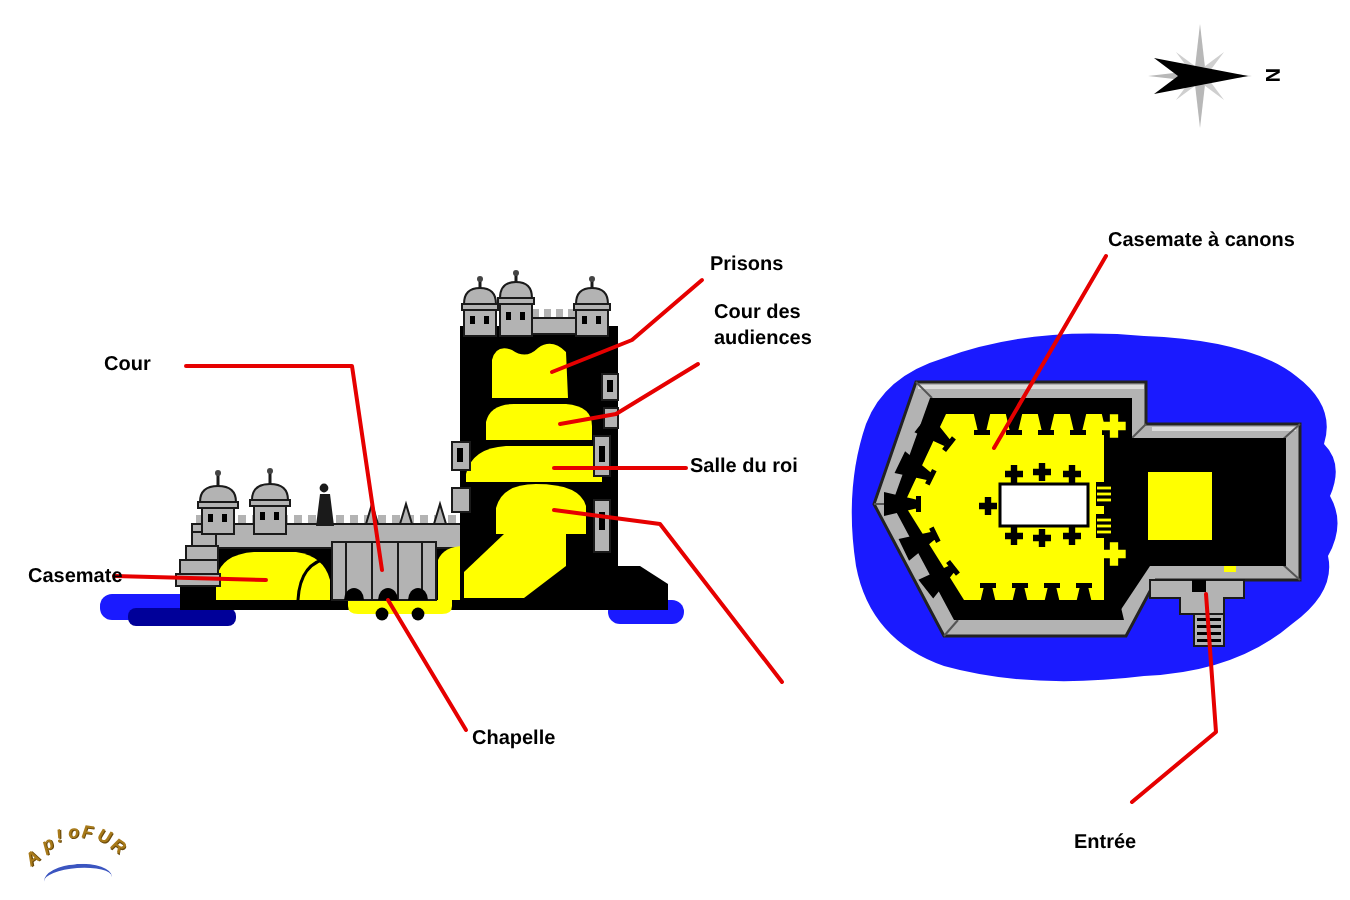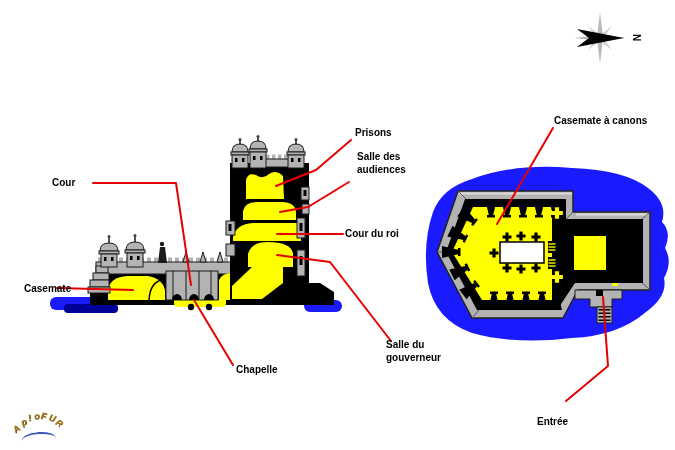--- a/index.html
+++ b/index.html
@@ -267,28 +267,26 @@
     <polyline points="351,140 316,170 276,186"></polyline>
     <polyline points="349,182 308,207 280,212"></polyline>
     <polyline points="343,234 277,234"></polyline>
     <polyline points="277,255 330,262 391,341"></polyline>
     <polyline points="553,128 497,224"></polyline>
     <polyline points="566,401 608,366 603,297"></polyline>
   </g>
 </svg>
 
 <div class="lbl" style="left:52px;top:176px">Cour</div>
-<div class="lbl" style="left:24px;top:282px">Casemate</div>
+<div class="lbl" style="left:14px;top:282px">Casemate</div>
 <div class="lbl" style="left:236px;top:363px">Chapelle</div>
 <div class="lbl" style="left:355px;top:126px">Prisons</div>
-<div class="lbl" style="left:357px;top:150px">Salle des
+<div class="lbl" style="left:357px;top:150px">Cour des
 audiences</div>
-<div class="lbl" style="left:345px;top:227px">Cour du roi</div>
-<div class="lbl" style="left:386px;top:338px">Salle du
-gouverneur</div>
+<div class="lbl" style="left:345px;top:227px">Salle du roi</div>
 <div class="lbl" style="left:554px;top:114px">Casemate à canons</div>
 <div class="lbl" style="left:537px;top:415px">Entrée</div>
 
 <div class="logo">
   <span style="left:0px;top:13px;transform:rotate(-38deg)">A</span>
   <span style="left:8px;top:6px;transform:rotate(-26deg)">p</span>
   <span style="left:15px;top:2px;transform:rotate(-14deg)">!</span>
   <span style="left:21px;top:0px;transform:rotate(-4deg)">o</span>
   <span style="left:28px;top:0px;transform:rotate(8deg)">F</span>
   <span style="left:36px;top:2px;transform:rotate(20deg)">U</span>

